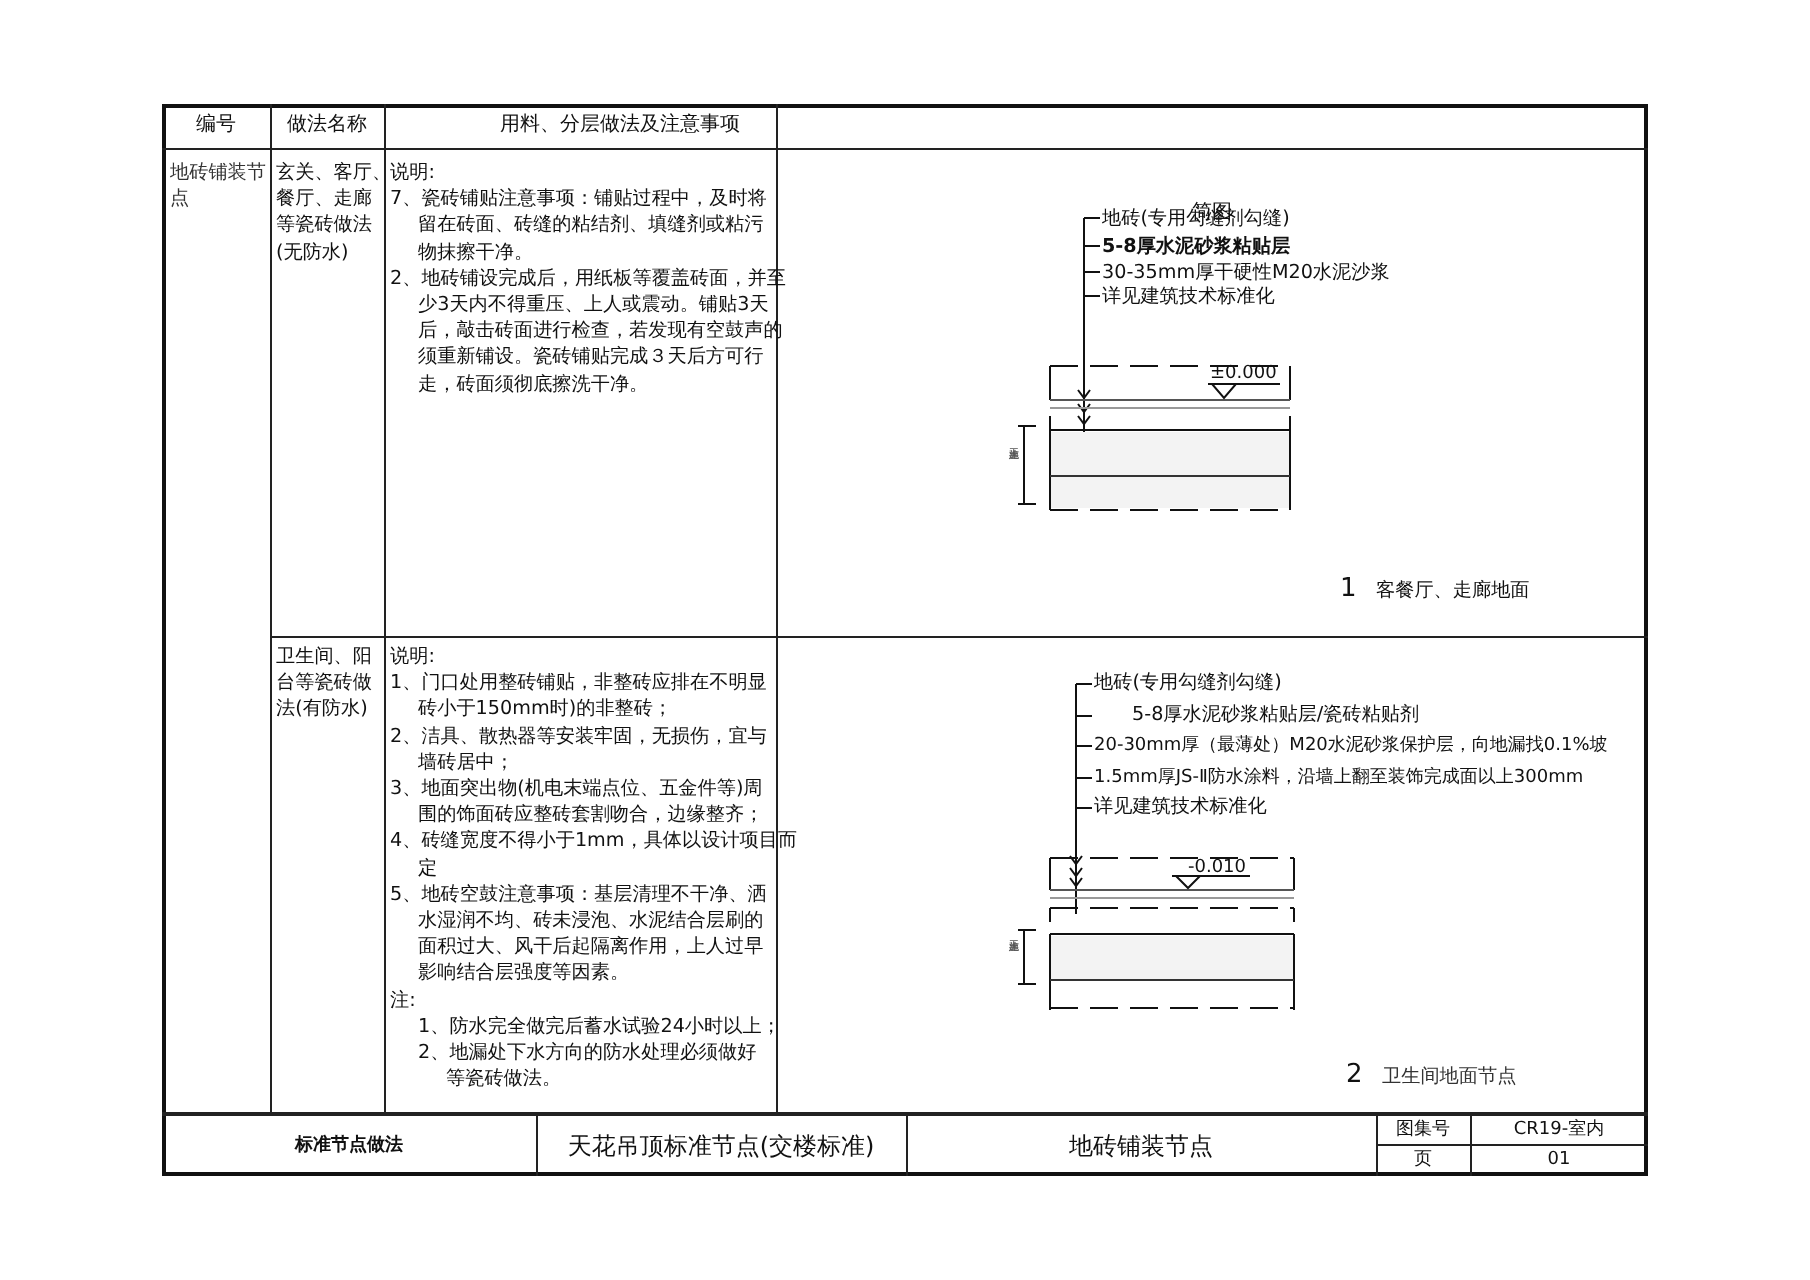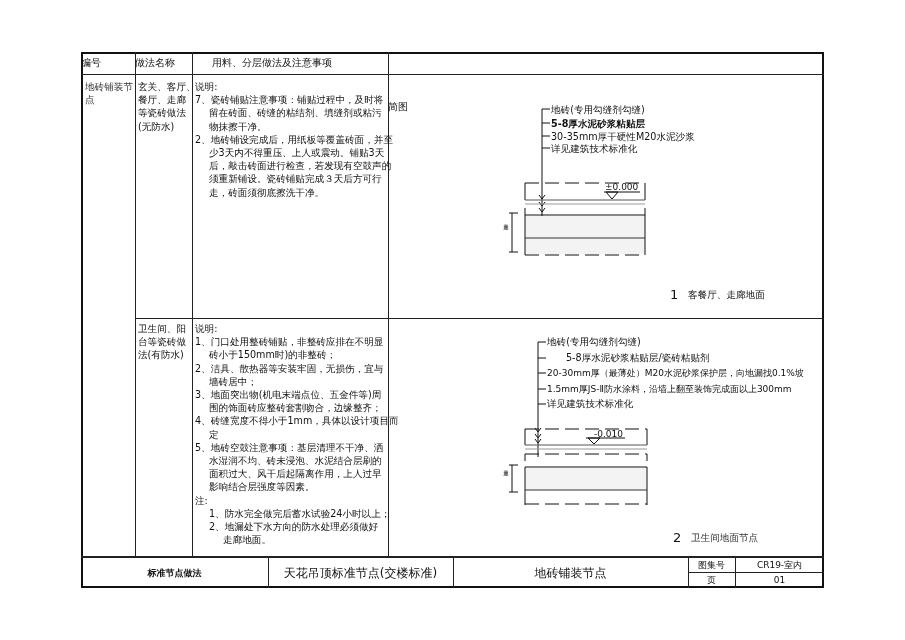--- a/index.html
+++ b/index.html
@@ -3,21 +3,21 @@
 <meta charset="utf-8">
 <style>
   html, body { margin:0; padding:0; background:#ffffff; }
   body { width:905px; height:640px; position:relative; overflow:hidden;
          font-family: "DejaVu Sans", "Liberation Sans", sans-serif; color:#111; }
   .frame { position:absolute; left:81px; top:52px; width:743px; height:536px;
            border:2px solid #111; box-sizing:border-box; }
   .abs { position:absolute; }
   .vline { position:absolute; width:1px; background:#222; }
   .hline { position:absolute; height:1px; background:#222; }
-  .th { position:absolute; font-size:10px; line-height:20px; }
+  .th { position:absolute; font-size:10px; text-align:center; line-height:20px; }
   .cell-text { position:absolute; font-size:9.6px; line-height:13.2px; }
   .cell-text .ln { white-space:nowrap; }
   .indent { padding-left:14px; }
   .indent2 { padding-left:24px; }
   .lbl { position:absolute; font-size:9.6px; white-space:nowrap; line-height:12px; }
   .caption-num { position:absolute; font-size:13px; }
   .caption-txt { position:absolute; font-size:9.6px; }
   .tb-text { position:absolute; text-align:center; }
 </style>
 </head>
@@ -114,21 +114,21 @@
   <div class="ln indent">围的饰面砖应整砖套割吻合，边缘整齐；</div>
   <div class="ln">4、砖缝宽度不得小于1mm，具体以设计项目而</div>
   <div class="ln indent">定</div>
   <div class="ln">5、地砖空鼓注意事项：基层清理不干净、洒</div>
   <div class="ln indent">水湿润不均、砖未浸泡、水泥结合层刷的</div>
   <div class="ln indent">面积过大、风干后起隔离作用，上人过早</div>
   <div class="ln indent">影响结合层强度等因素。</div>
   <div class="ln">注:</div>
   <div class="ln indent">1、防水完全做完后蓄水试验24小时以上；</div>
   <div class="ln indent">2、地漏处下水方向的防水处理必须做好</div>
-  <div class="ln indent2" style="padding-left:28px;">走廊地面。</div>
+  <div class="ln indent2" style="padding-left:28px;">等瓷砖做法。</div>
 </div>
 
 <svg class="abs" style="left:500px; top:330px;" width="170" height="175">
   <line x1="38" y1="12" x2="38" y2="127" stroke="#111"></line>
   <line x1="38" y1="12" x2="46" y2="12" stroke="#111"></line>
   <line x1="38" y1="28" x2="46" y2="28" stroke="#111"></line>
   <line x1="38" y1="43" x2="46" y2="43" stroke="#111"></line>
   <line x1="38" y1="59" x2="46" y2="59" stroke="#111"></line>
   <line x1="38" y1="74" x2="46" y2="74" stroke="#111"></line>
   <path d="M35,112 L38,116 L41,112 M35,118 L38,122 L41,118 M35,123 L38,127 L41,123" stroke="#111" fill="none" transform="translate(0,-14)"></path>

